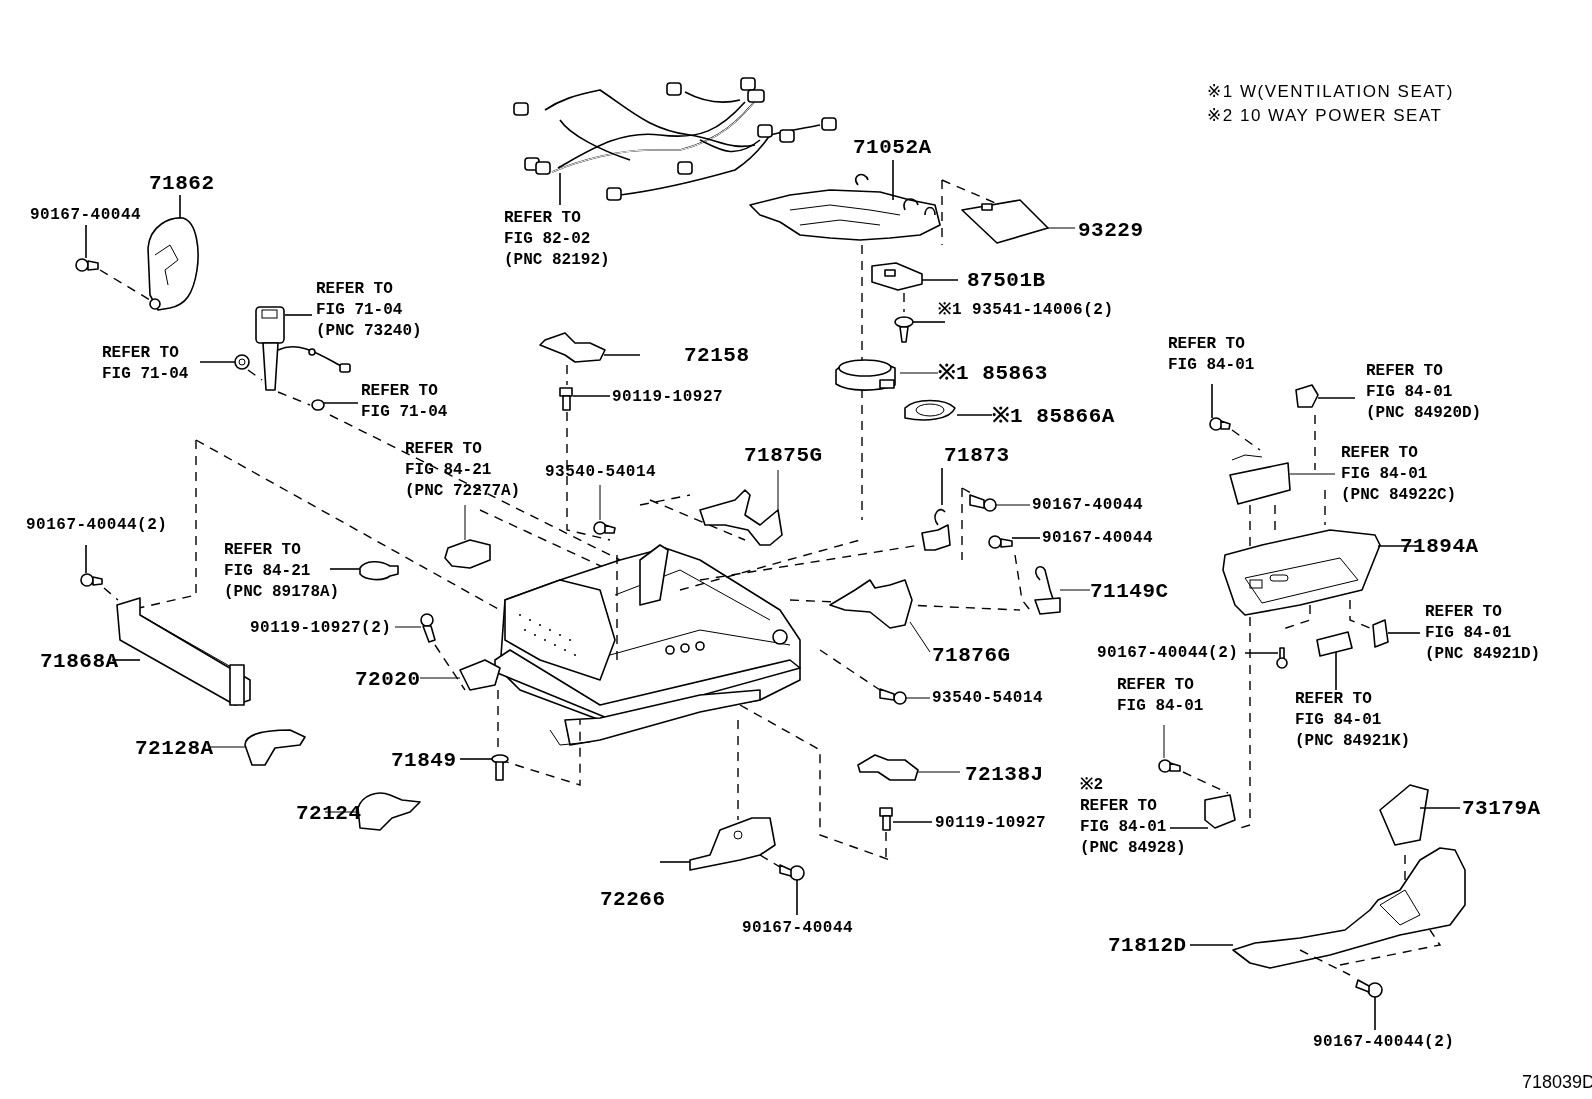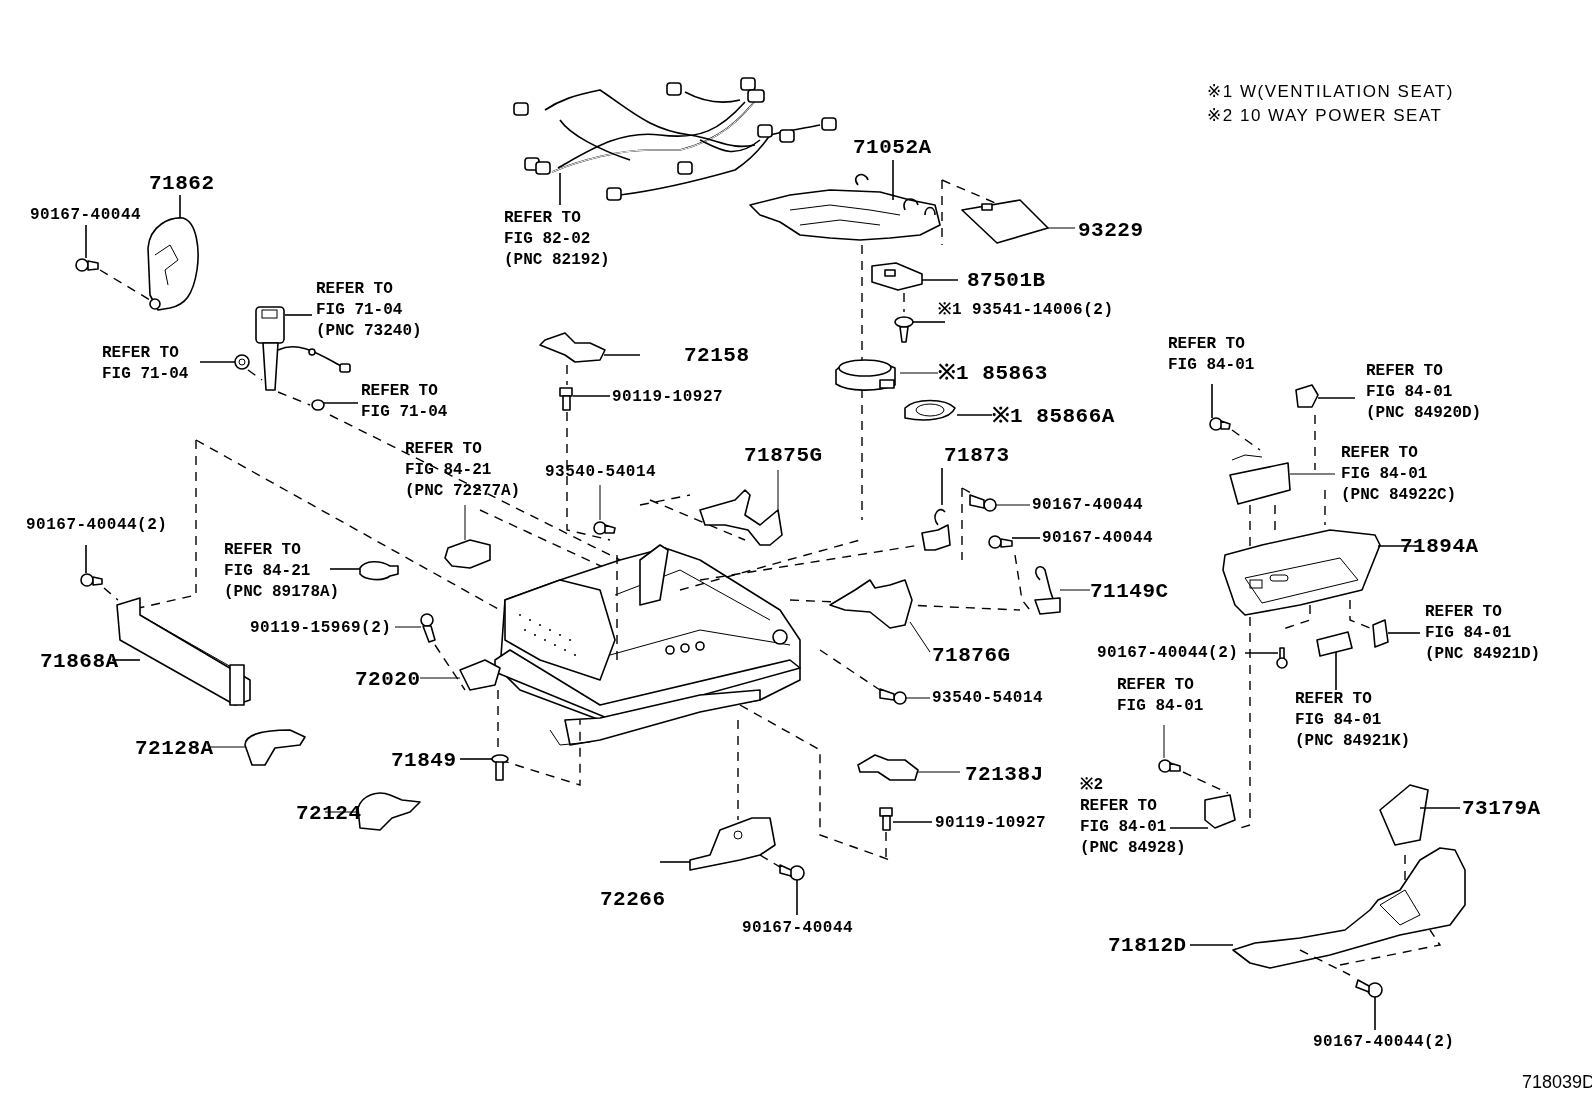--- a/index.html
+++ b/index.html
@@ -400,21 +400,21 @@
 <div class="lbl pn" style="left:640px;top:345px;margin-left:44px;">72158</div>
 <div class="lbl sm" style="left:612px;top:389px;">90119-10927</div>
 <div class="lbl sm" style="left:545px;top:464px;">93540-54014</div>
 <div class="lbl pn" style="left:744px;top:445px;">71875G</div>
 <div class="lbl pn" style="left:912px;top:445px;margin-left:32px;">71873</div>
 <div class="lbl sm" style="left:1032px;top:497px;">90167-40044</div>
 <div class="lbl sm" style="left:1042px;top:530px;">90167-40044</div>
 <div class="lbl pn" style="left:1090px;top:581px;">71149C</div>
 <div class="lbl pn" style="left:932px;top:645px;">71876G</div>
 <div class="lbl sm" style="left:26px;top:517px;">90167-40044(2)</div>
-<div class="lbl sm" style="left:250px;top:620px;">90119-15969(2)</div>
+<div class="lbl sm" style="left:250px;top:620px;">90119-10927(2)</div>
 <div class="lbl pn" style="left:40px;top:651px;">71868A</div>
 <div class="lbl pn" style="left:355px;top:669px;">72020</div>
 <div class="lbl sm" style="left:932px;top:690px;">93540-54014</div>
 <div class="lbl pn" style="left:135px;top:738px;">72128A</div>
 <div class="lbl pn" style="left:391px;top:750px;">71849</div>
 <div class="lbl pn" style="left:260px;top:803px;margin-left:36px;">72124</div>
 <div class="lbl pn" style="left:965px;top:764px;">72138J</div>
 <div class="lbl sm" style="left:935px;top:815px;">90119-10927</div>
 <div class="lbl pn" style="left:600px;top:853px;margin-top:36px;">72266</div>
 <div class="lbl sm" style="left:742px;top:920px;">90167-40044</div>

